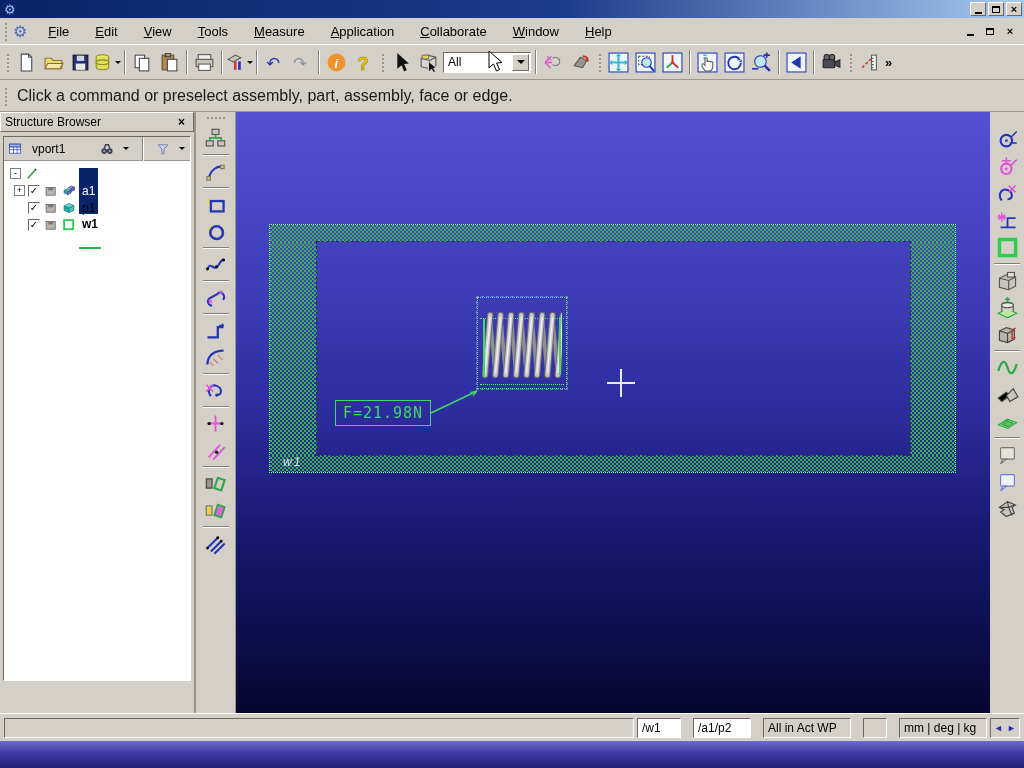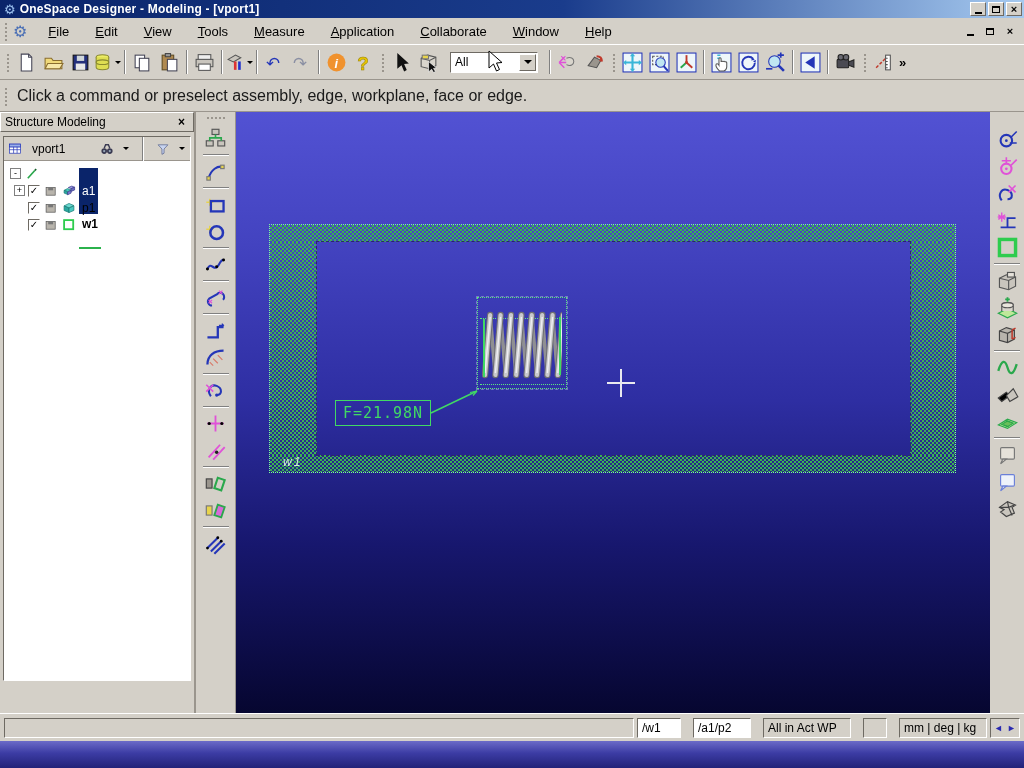--- a/index.html
+++ b/index.html
@@ -30,21 +30,21 @@
   .menu-item u{text-decoration:underline}
   #menubar .winbtns{margin-left:auto;display:flex;gap:4px;margin-right:6px}
   .wbtn.flat{background:transparent;border:none}
 
   
   #toolbar{position:absolute;left:0;top:45px;width:1024px;height:35px;display:flex;align-items:center;border-bottom:1px solid #9a958d;padding-left:2px}
   .tb-btn{width:27px;height:27px;display:flex;align-items:center;justify-content:center;position:relative}
   .tb-btn svg{width:21px;height:21px}
   .dd-arrow{width:0;height:0;border:3px solid transparent;border-top-color:#000;margin:3px 2px 0 1px}
   .tb-sep{width:2px;height:24px;margin:0 3px;border-left:1px solid #808080;border-right:1px solid #fff}
-  .combo{width:88px;height:21px;background:#fff;border:1px solid;border-color:#6e6a63 #fff #fff #6e6a63;display:flex;align-items:center;margin:0 8px}
+  .combo{width:88px;height:21px;background:#fff;border:1px solid;border-color:#6e6a63 #fff #fff #6e6a63;display:flex;align-items:center;margin:0 1px}
   .combo .val{flex:1;padding-left:4px;font-size:12px}
   .combo .btn{width:17px;height:17px;background:#d4d0c8;border:1px solid;border-color:#fff #6e6a63 #6e6a63 #fff;display:flex;align-items:center;justify-content:center;margin-right:1px}
   .combo .btn i{width:0;height:0;border:4px solid transparent;border-top-color:#000;margin-top:4px;font-style:normal}
   .overflow{font-size:13px;font-weight:bold;margin-left:2px}
 
   
   #messagebar{position:absolute;left:0;top:80px;width:1024px;height:32px;display:flex;align-items:center;border-bottom:1px solid #9a958d;background:#d4d0c8}
   #messagebar .txt{font-size:16px;color:#1a1a1a;padding-left:6px}
 
   
@@ -100,21 +100,20 @@
   .st-field{height:20px;display:flex;align-items:center;padding:0 4px;font-size:12px;white-space:nowrap}
   .st-white{background:#fff}
   .st-arrows{width:30px;height:20px;display:flex;align-items:center;justify-content:center;gap:4px;font-size:9px;color:#2a2ab0}
   #bottomstrip{position:absolute;left:0;top:741px;width:1024px;height:27px;background:linear-gradient(180deg,#6b6bc8 0%,#3c3ca4 45%,#222278 100%)}
 </style>
 </head>
 <body>
 
 <div id="titlebar">
   <span class="app-icon">⚙</span>
-  <span class="ttl">OneSpace Designer - Modeling - [vport1]</span>
   <span class="winbtns">
     <span class="wbtn raised">
         <span class="g-min"></span>
       </span>
     <span class="wbtn raised">
         <span class="g-rest"></span>
       </span>
     <span class="wbtn raised">
         <span class="g-close">×</span>
       </span>
@@ -386,26 +385,26 @@
           <rect x="12" y="3" width="4.5" height="14" fill="#fff" stroke="#555"></rect>
           <path d="M12 6h2M12 9h2M12 12h2M12 15h2" stroke="#555"></path>
         </svg>
       </span>
     </span>
     <span class="overflow">»</span>
   </div>
 
 <div id="messagebar">
   <span class="gripv"></span>
-  <span class="txt">Click a command or preselect assembly, edge, workplane, face or edge.</span>
+  <span class="txt">Click a command or preselect assembly, part, assembly, face or edge.</span>
 </div>
 
 <div id="structpanel">
   <div id="sp-title">
-    <span>Structure Modeling</span>
+    <span>Structure Browser</span>
     <span class="x">×</span>
   </div>
   <div id="sp-body">
     <div id="sp-header">
       <span class="mini-icon">
           <svg viewBox="0 0 20 20">
             <rect x="2" y="3" width="16" height="13" fill="#fff" stroke="#2436b8"></rect>
             <path d="M2 7h16M2 11h16M8 3v13M13 3v13" stroke="#2436b8"></path>
             <rect x="2" y="3" width="16" height="4" fill="#9ab0e8" stroke="#2436b8"></rect>
           </svg>

